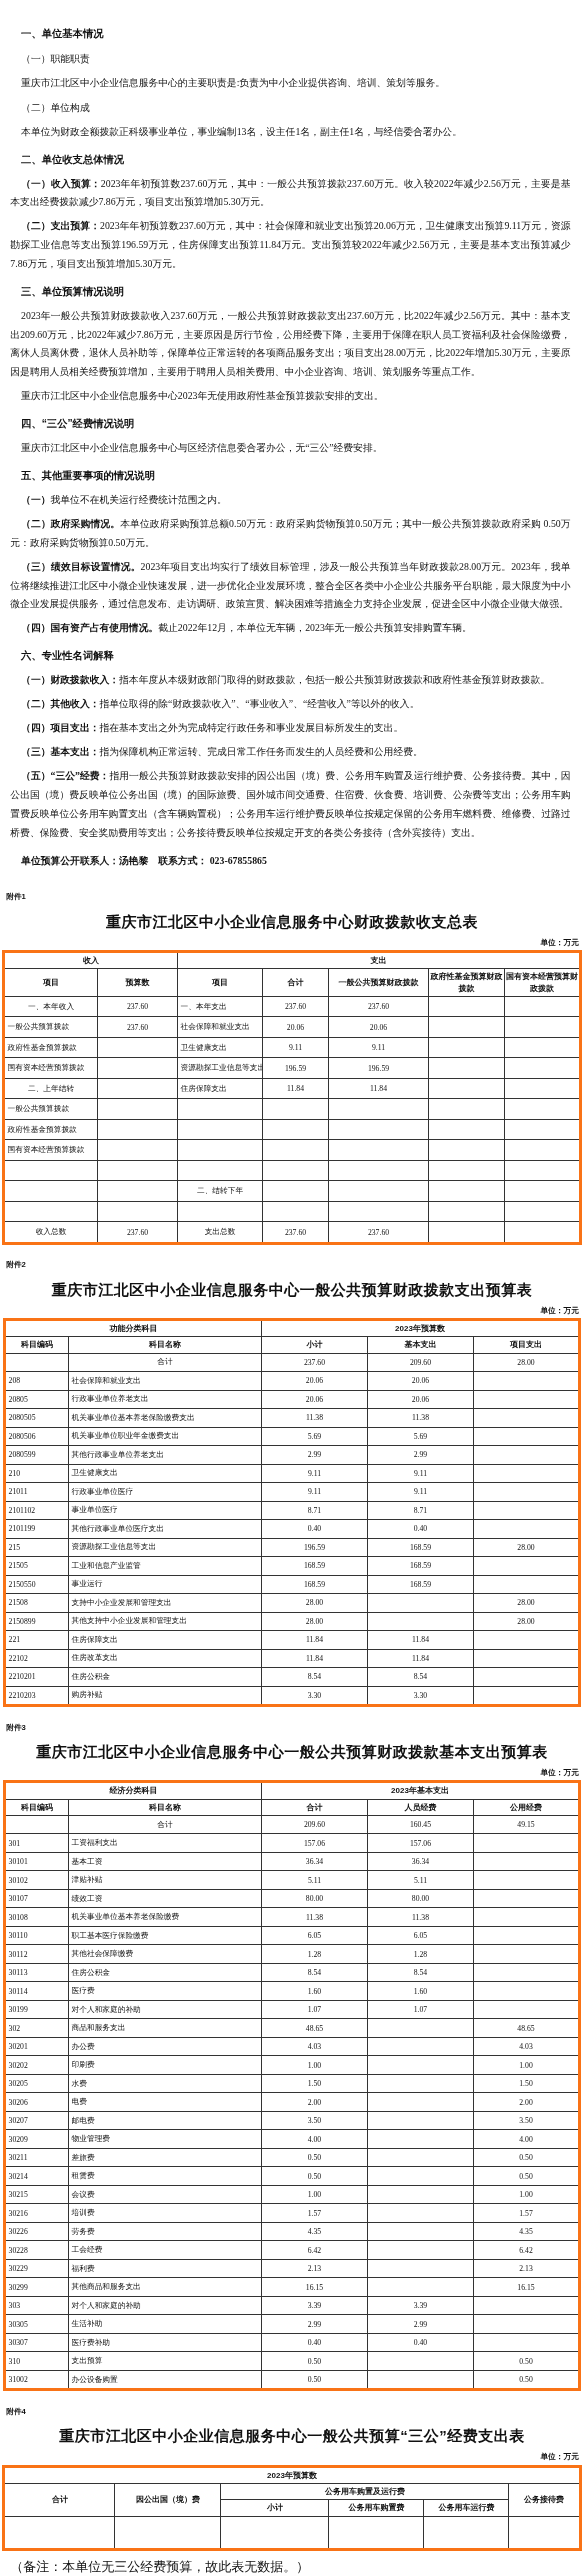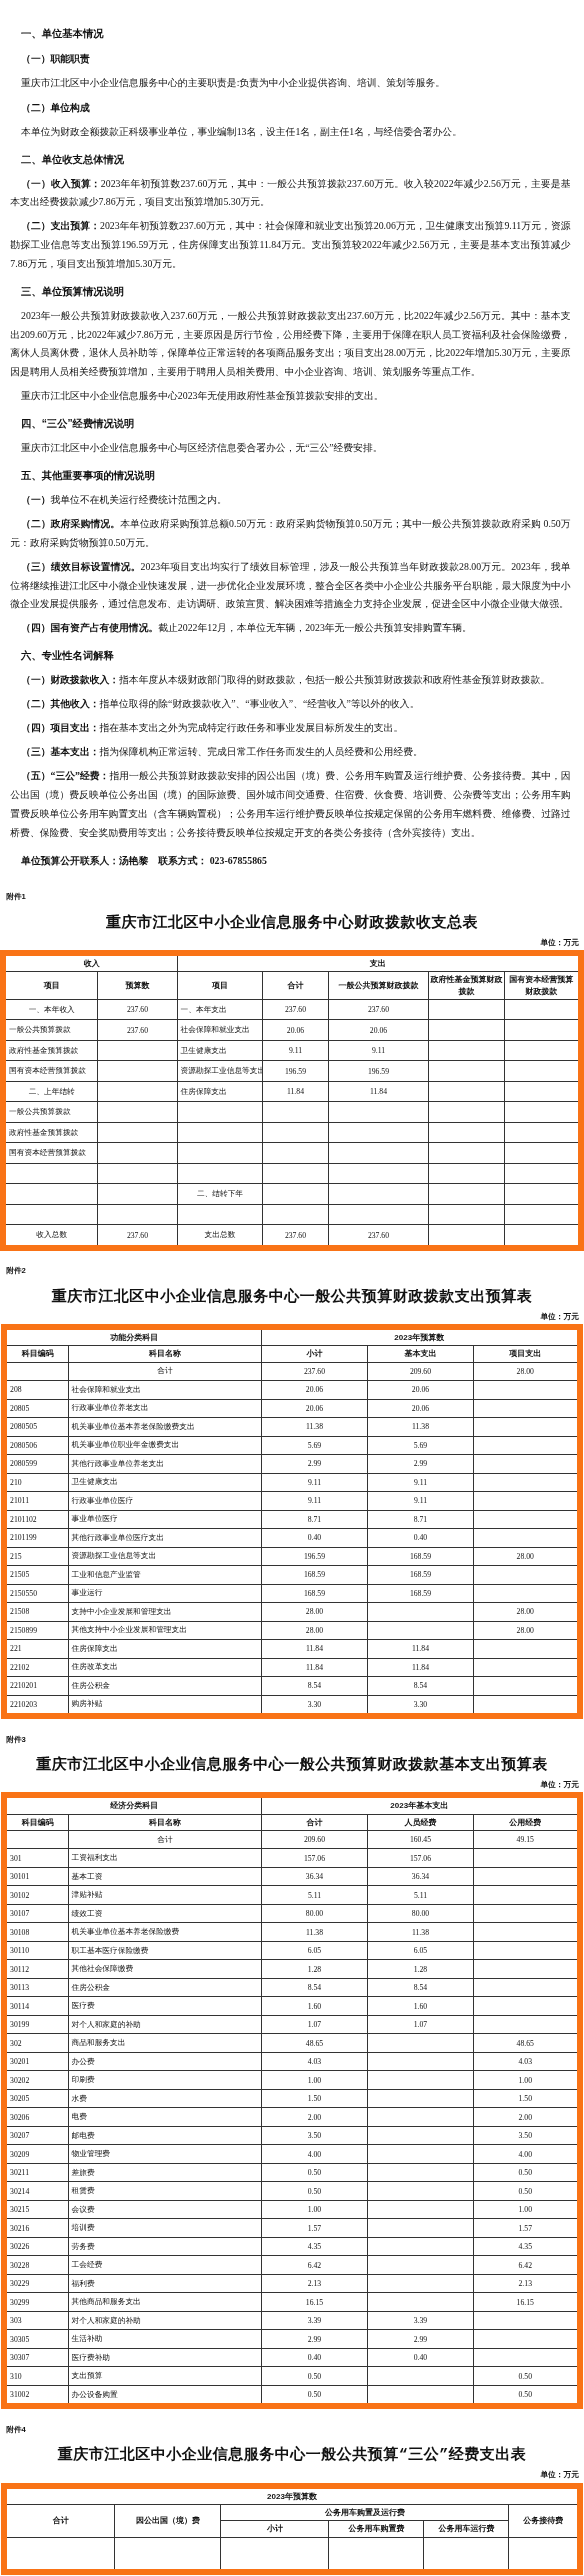--- a/index.html
+++ b/index.html
@@ -2,33 +2,33 @@
 <html style="font-size:8.2px"><head>
 <meta charset="utf-8">
 <style>
   html,body{margin:0;padding:0;background:#e8e8e8;}
   .page{width:584px;min-height:3739px;margin:0 auto;background:#ffffff;color:#111;
         font-family:"Liberation Serif","DejaVu Serif",serif;box-sizing:border-box;overflow:hidden;}
   
   .intro{padding:15.5px 13.4px 3.1px 10.3px;font-size:9.8px;line-height:1.92;}
   .sec-h{font-family:"Liberation Sans","DejaVu Sans",sans-serif;font-weight:700;font-size:10.3px;
          margin:8.2px 0 5.2px;padding-left:10.8px;}
-  .sub-h{font-weight:700;font-size:9.8px;margin:6.2px 0 5.2px;padding-left:10.8px;}
+  .sub-h{font-weight:400;font-size:9.8px;margin:6.2px 0 5.2px;padding-left:10.8px;}
   .bp{margin:5.2px 0;text-indent:10.8px;text-align:justify;}
   .bp .lead{font-weight:700;}
   .contact{font-weight:700;margin:9.3px 0 3.1px;padding-left:10.8px;}
   
   .att{margin-top:15.5px;}
   .att-label{font-family:"Liberation Sans","DejaVu Sans",sans-serif;font-weight:700;font-size:7.7px;
              margin:0 0 2.1px 6.2px;}
-  .tbl-title{font-family:Liberation Mono, monospace;font-weight:700;font-size:15px;
+  .tbl-title{font-family:Liberation Sans, sans-serif;font-weight:700;font-size:15px;
              text-align:center;margin:10.3px 0 6.2px;letter-spacing:0.5px;}
   .unit{font-family:"Liberation Sans","DejaVu Sans",sans-serif;font-weight:700;font-size:7.7px;
         text-align:right;margin:1px 5.2px 2.1px 0;}
-  table.tbl{border-collapse:collapse;table-layout:fixed;width:576px;margin:0 auto;border:6px solid #f97316;}
+  table.tbl{border-collapse:collapse;table-layout:fixed;width:576px;margin:0 auto;border:3px solid #f97316;}
   .tbl th{border:0.5px solid #333;font-family:"Liberation Sans","DejaVu Sans",sans-serif;font-weight:700;
           font-size:8px;padding:2.1px 1px;line-height:1.4;text-align:center;background:#fff;}
   .tbl td{border:0.5px solid #333;font-size:7.7px;height:15.5px;padding:1px 2.6px;text-align:center;
           white-space:nowrap;overflow:hidden;}
   .t1 td{height:17.5px;}
   .t4 td{height:29px;}
   .t1 td:nth-child(1),.t1 td:nth-child(3),
   .t2 td:nth-child(1),.t2 td:nth-child(2),
   .t3 td:nth-child(1),.t3 td:nth-child(2),
   .t6 td:nth-child(1),.t6 td:nth-child(3),

